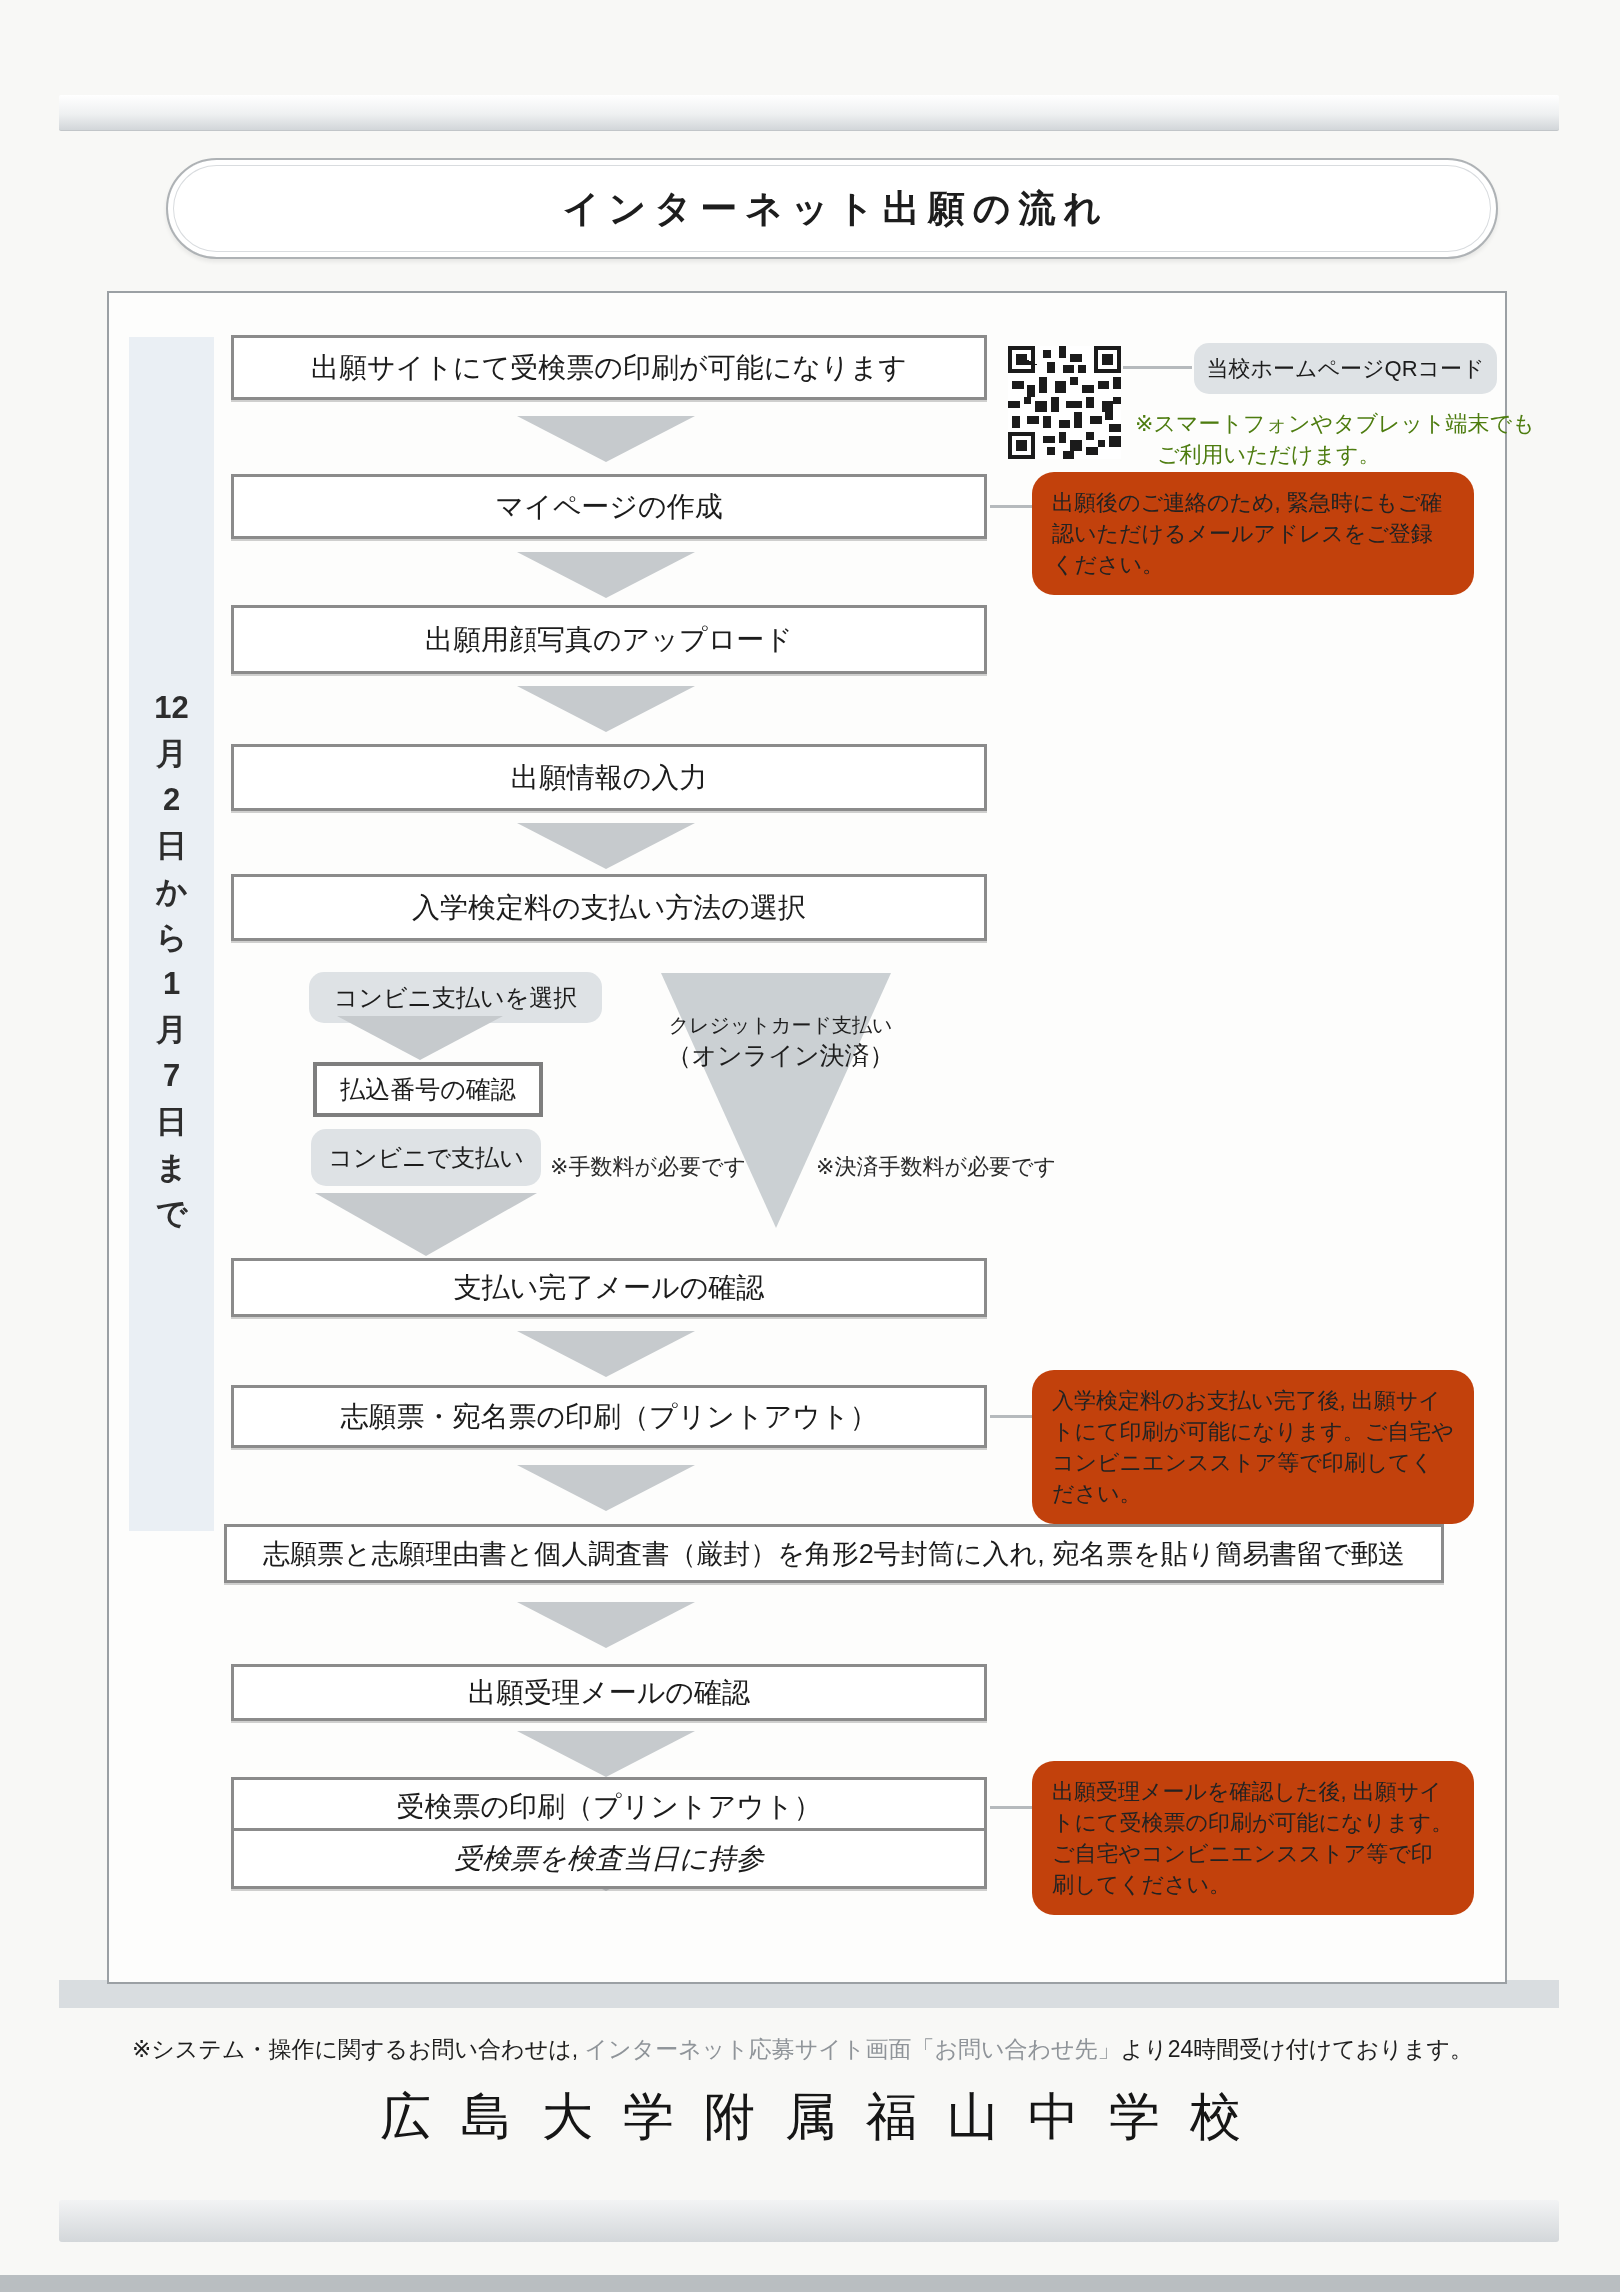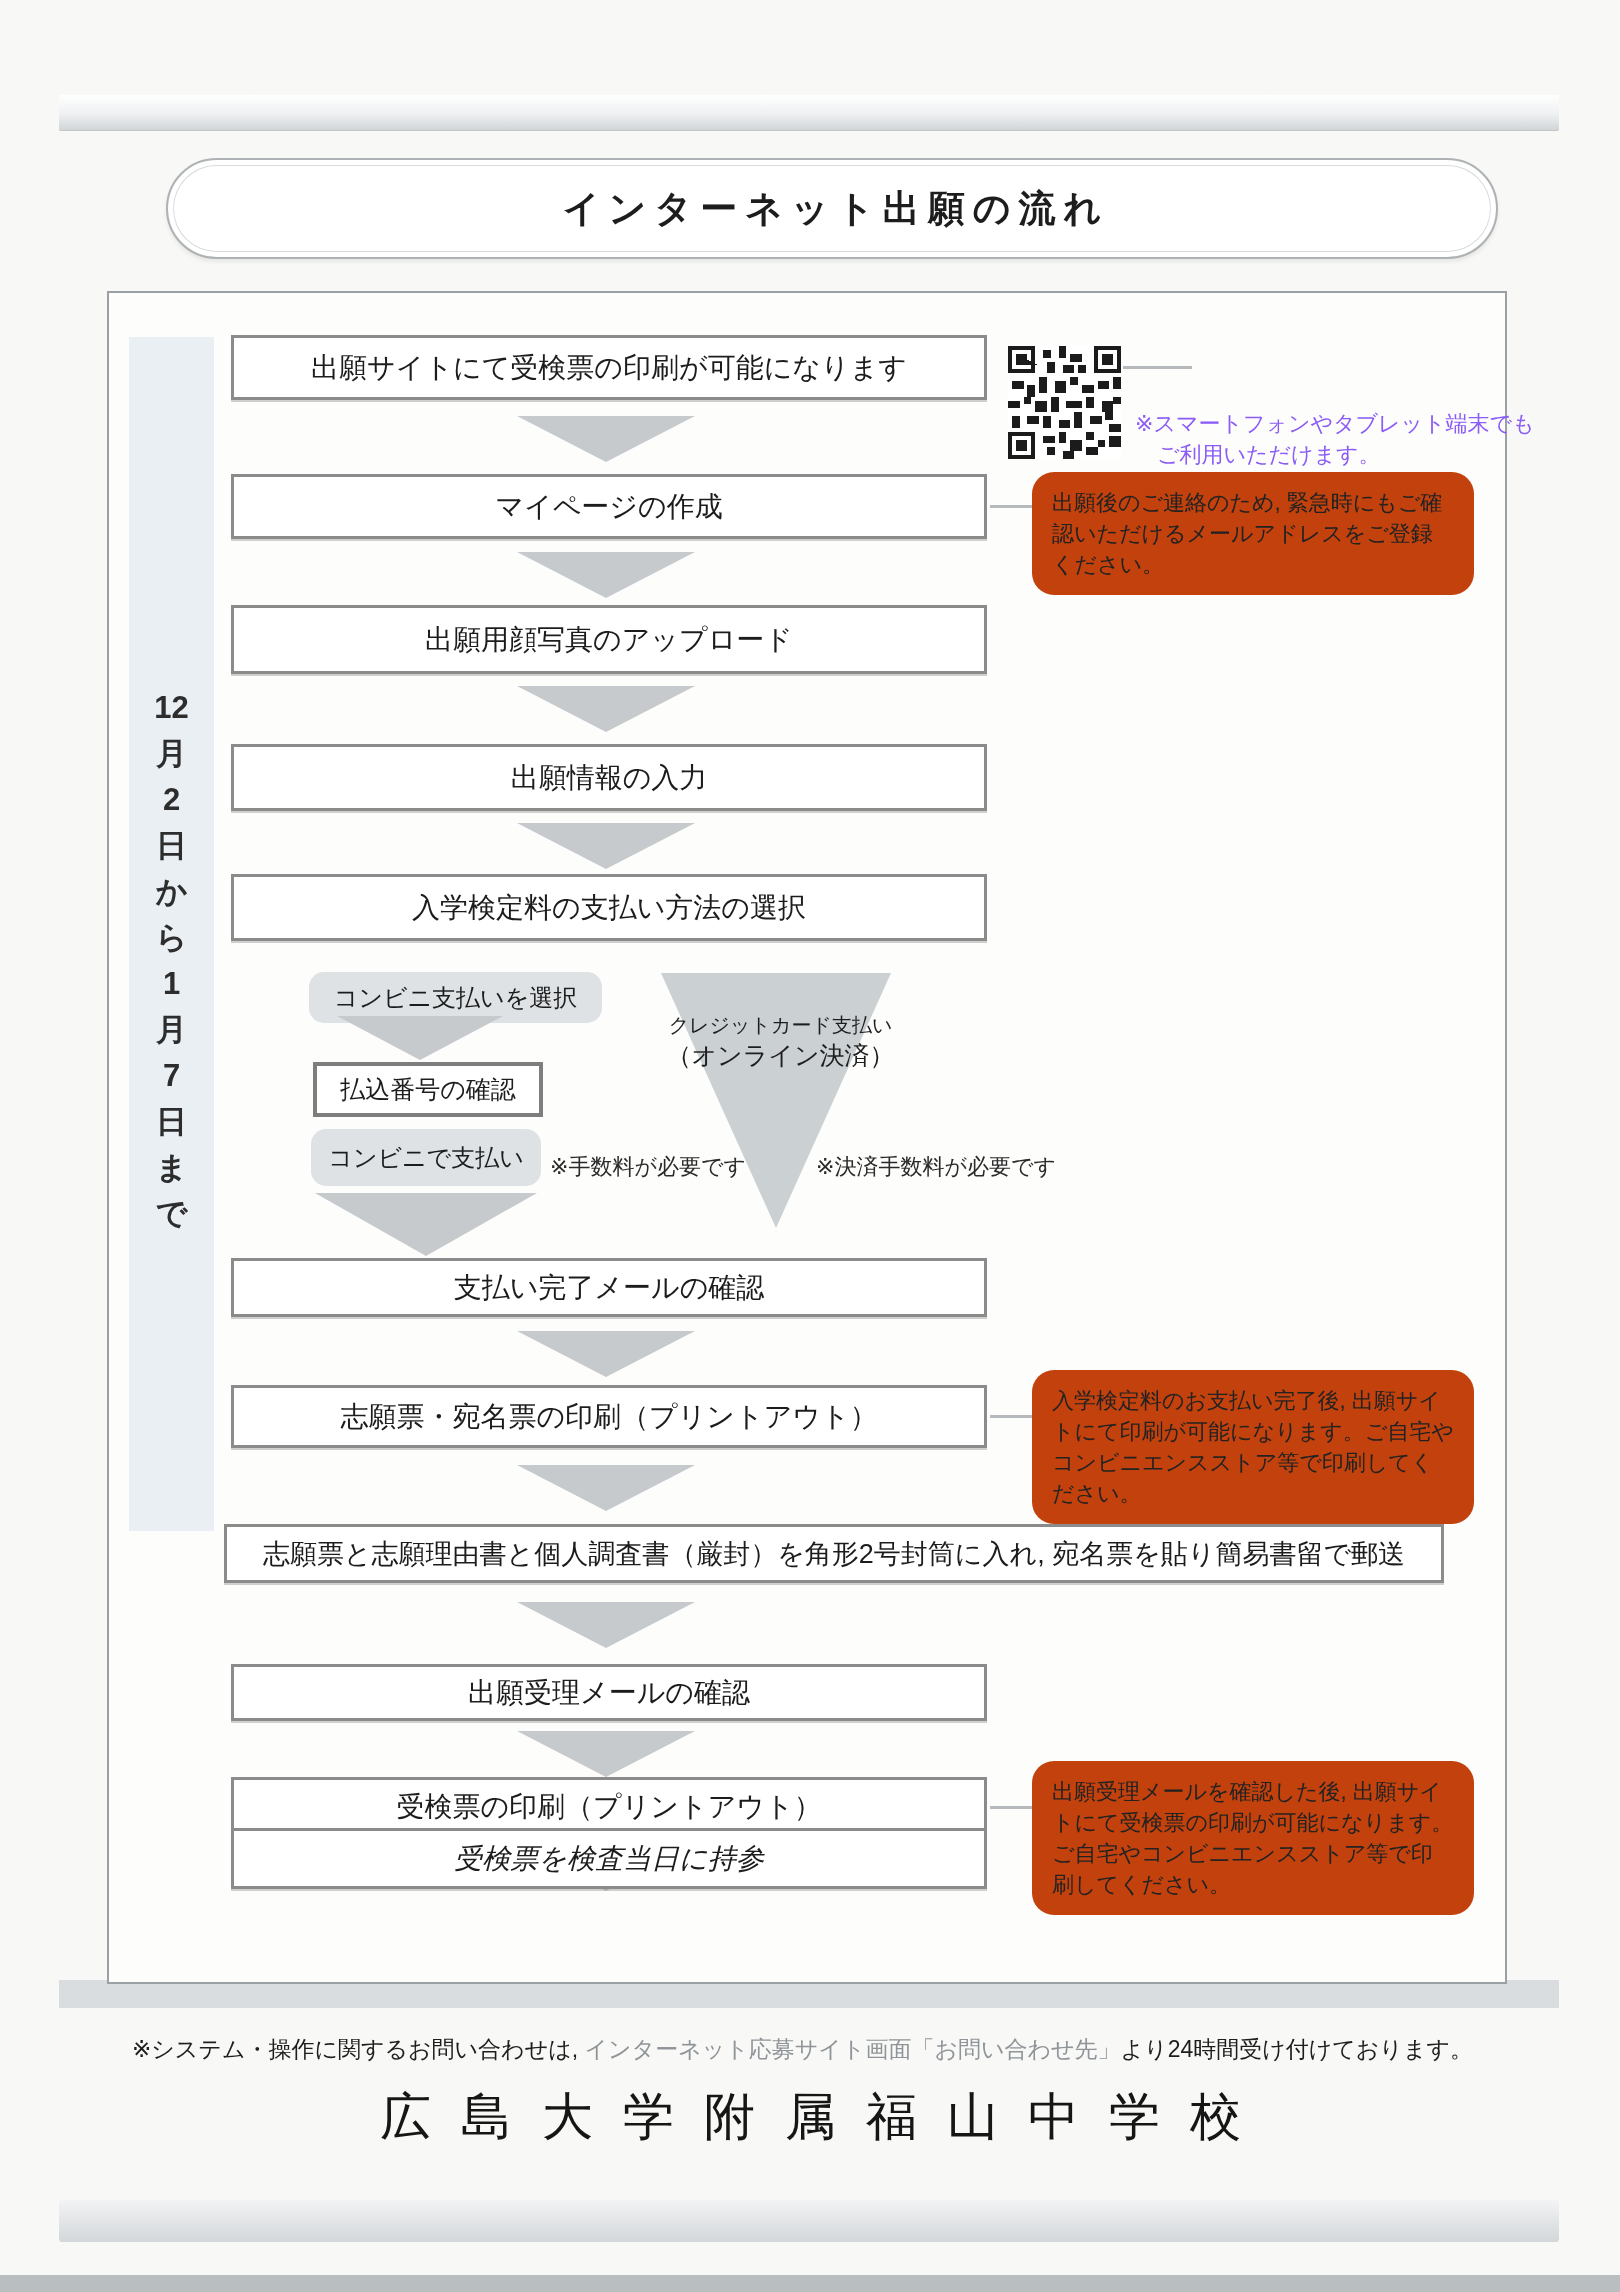--- a/index.html
+++ b/index.html
@@ -68,21 +68,21 @@
 
   .ann{
     position:absolute;left:1032px;width:442px;background:#c2410c;border-radius:22px;
     padding:15px 20px;font-size:22px;line-height:31px;color:#222;font-weight:500;
   }
   .conn{position:absolute;height:3px;background:#b6babd;}
 
   .qr{position:absolute;left:1008px;top:346px;width:113px;height:113px;}
   .qr-badge{position:absolute;left:1194px;top:343px;width:303px;height:51px;}
   .qr-note{position:absolute;left:1135px;top:408px;width:406px;font-size:22px;line-height:31px;
-    white-space:pre-line;color:#8b5cf6;font-weight:500;}
+    white-space:pre-line;color:#4d7c0f;font-weight:500;}
 
   .footnote{position:absolute;left:132px;top:2034px;font-size:23px;font-weight:500;}
   .footnote .gray{color:#8f9499;}
   .school{position:absolute;left:0;top:2083px;width:100%;text-align:center;
     font-size:51px;font-weight:500;letter-spacing:30px;text-indent:30px;color:#161616;}
 </style>
 </head>
 <body>
 
 <div class="page">
@@ -239,20 +239,23 @@
       <rect x="16" y="24" width="3" height="3"></rect>
         <rect x="20" y="22" width="2" height="2"></rect>
       <rect x="23" y="24" width="2" height="2"></rect>
         <rect x="26" y="23" width="3" height="3"></rect>
       <rect x="10" y="26" width="2" height="2"></rect>
         <rect x="14" y="27" width="3" height="2"></rect>
       <rect x="20" y="26" width="3" height="2"></rect>
     </g>
   </svg>
   <div class="conn" style="left:1123px;top:366px;width:69px;"></div>
+  <div class="badge qr-badge">
+      <span style="font-size:22px;">当校ホームページQRコード</span>
+    </div>
   <div class="qr-note">※スマートフォンやタブレット端末でも
 　ご利用いただけます。</div>
 
   <div class="conn" style="left:990px;top:505px;width:44px;"></div>
   <div class="ann" style="top:472px;">出願後のご連絡のため, 緊急時にもご確認いただけるメールアドレスをご登録ください。</div>
 
   <div class="conn" style="left:990px;top:1415px;width:44px;"></div>
   <div class="ann" style="top:1370px;">入学検定料のお支払い完了後, 出願サイトにて印刷が可能になります。ご自宅やコンビニエンスストア等で印刷してください。</div>
 
   <div class="conn" style="left:990px;top:1806px;width:44px;"></div>

